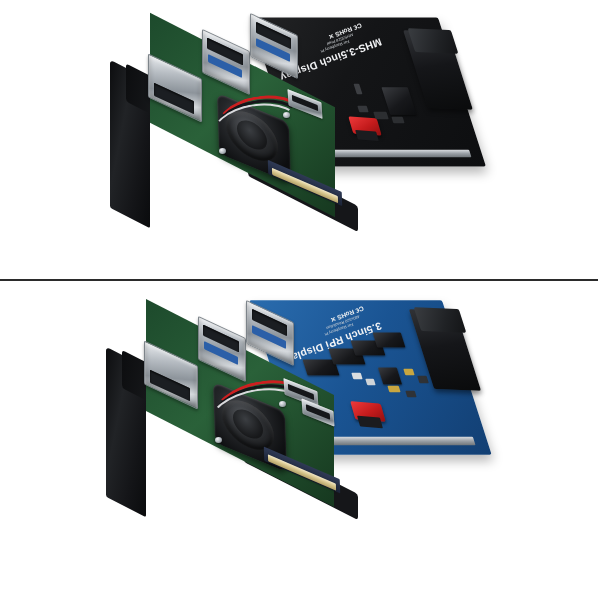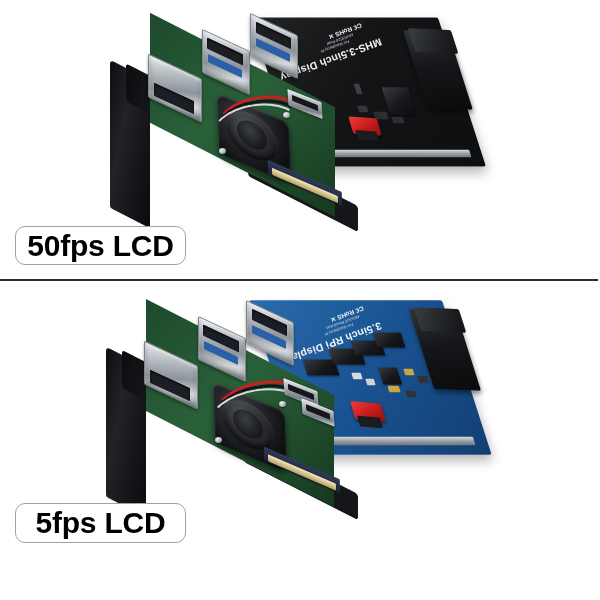--- a/index.html
+++ b/index.html
@@ -262,23 +262,20 @@
 
       <div class="jst" style="left:350px;top:118px;width:30px;height:16px;transform:skewY(22deg) rotate(-18deg);"></div>
       <div class="jst-pin" style="left:356px;top:131px;width:22px;height:9px;transform:skewY(22deg) rotate(-18deg);"></div>
 
       <div class="hdmi" style="left:288px;top:96px;width:34px;height:16px;transform:skewY(25deg) rotate(-4deg);"></div>
       <div class="hdmi-slot" style="left:292px;top:100px;width:26px;height:6px;transform:skewY(25deg) rotate(-4deg);"></div>
       <div class="fpc-body" style="left:268px;top:176px;width:74px;height:14px;transform:skewY(25deg) rotate(-2deg);"></div>
       <div class="fpc" style="left:272px;top:182px;width:66px;height:7px;transform:skewY(25deg) rotate(-2deg);"></div>
     </div>
 
-    <div class="callout" id="callout-top">
-      <span class="callout-text">50fps LCD</span>
-    </div>
   </div>
 
   <div class="divider"></div>
 
   <div class="panel" id="panel-bottom">
     <div class="scene">
 
       <div class="board board-blue" style="left:268px;top:24px;width:205px;height:145px;transform:skewY(20deg) rotate(-20deg);"></div>
       <div class="board-edge" style="left:288px;top:156px;width:192px;height:8px;transform:skewY(20deg) rotate(-20deg);"></div>
 
@@ -334,19 +331,16 @@
       <div class="jst-pin" style="left:358px;top:136px;width:24px;height:10px;transform:skewY(22deg) rotate(-18deg);"></div>
 
       <div class="hdmi" style="left:284px;top:104px;width:34px;height:16px;transform:skewY(25deg) rotate(-4deg);"></div>
       <div class="hdmi-slot" style="left:288px;top:108px;width:26px;height:6px;transform:skewY(25deg) rotate(-4deg);"></div>
       <div class="hdmi" style="left:302px;top:124px;width:32px;height:15px;transform:skewY(25deg) rotate(-4deg);"></div>
       <div class="hdmi-slot" style="left:306px;top:128px;width:24px;height:6px;transform:skewY(25deg) rotate(-4deg);"></div>
       <div class="fpc-body" style="left:264px;top:182px;width:76px;height:14px;transform:skewY(25deg) rotate(-2deg);"></div>
       <div class="fpc" style="left:268px;top:188px;width:68px;height:7px;transform:skewY(25deg) rotate(-2deg);"></div>
     </div>
 
-    <div class="callout" id="callout-bottom" style="top:222px;">
-      <span class="callout-text">5fps LCD</span>
-    </div>
   </div>
 
 
 </div>
 
 </body></html>

